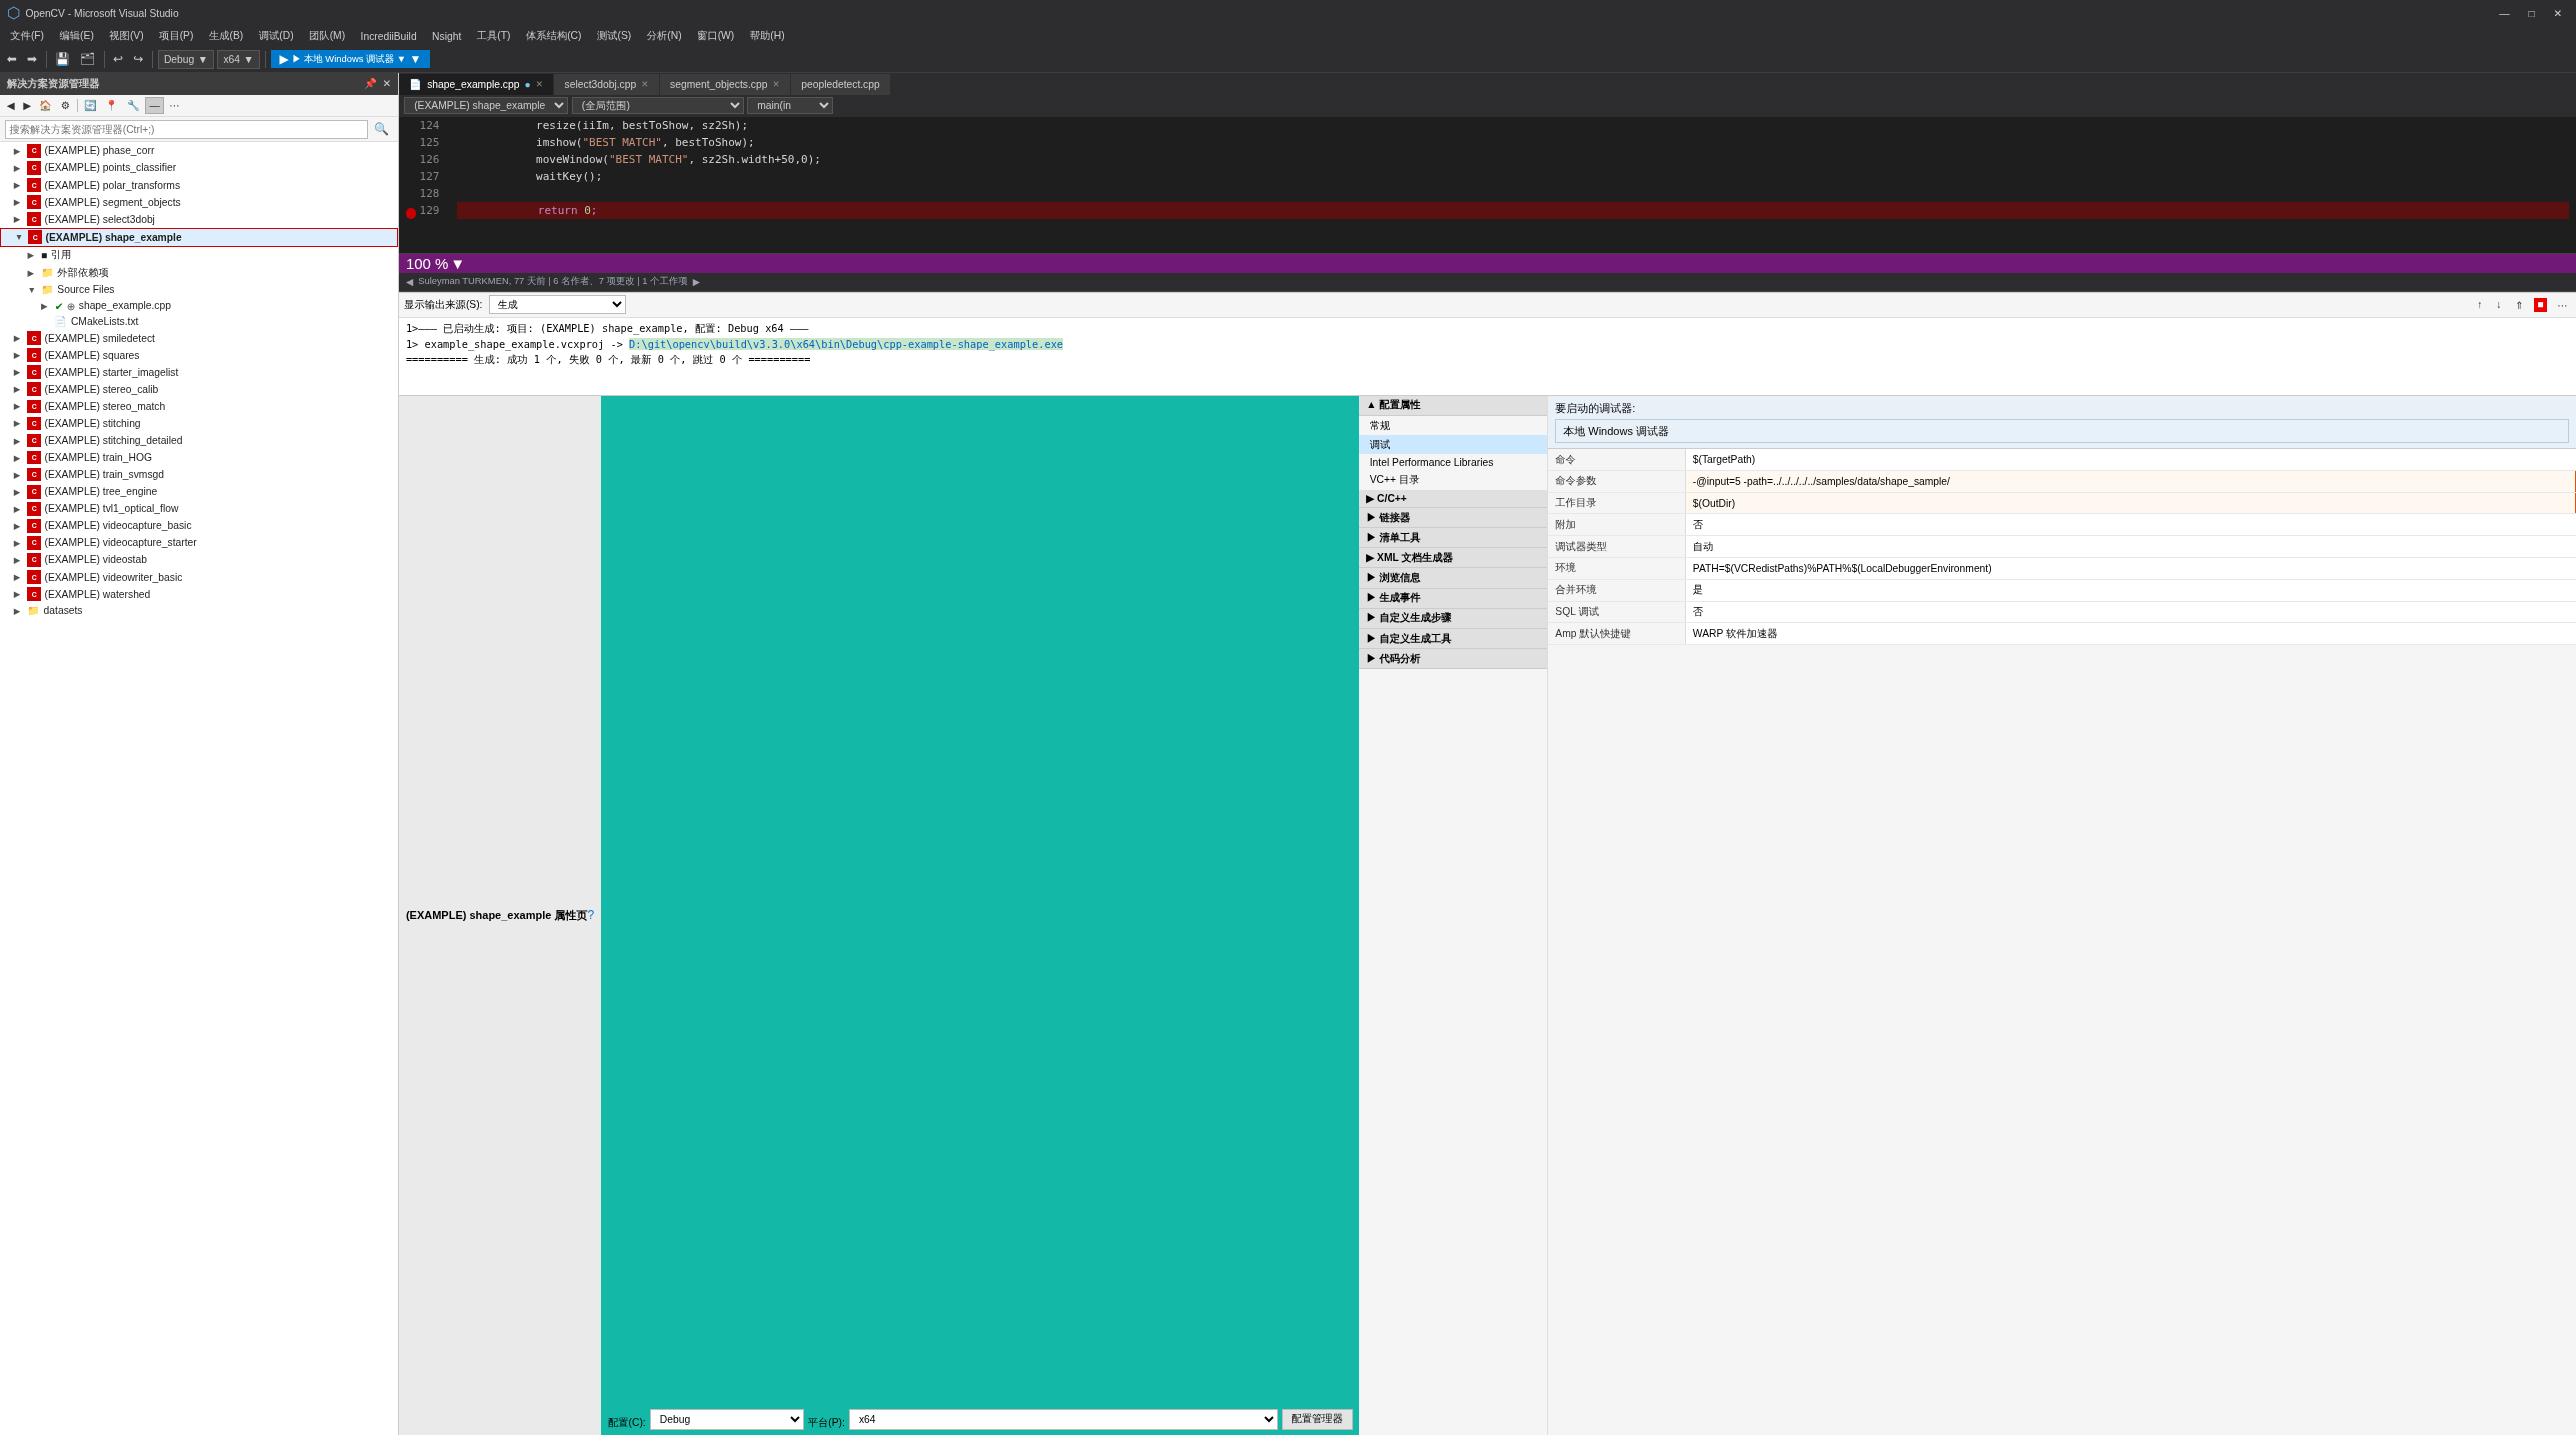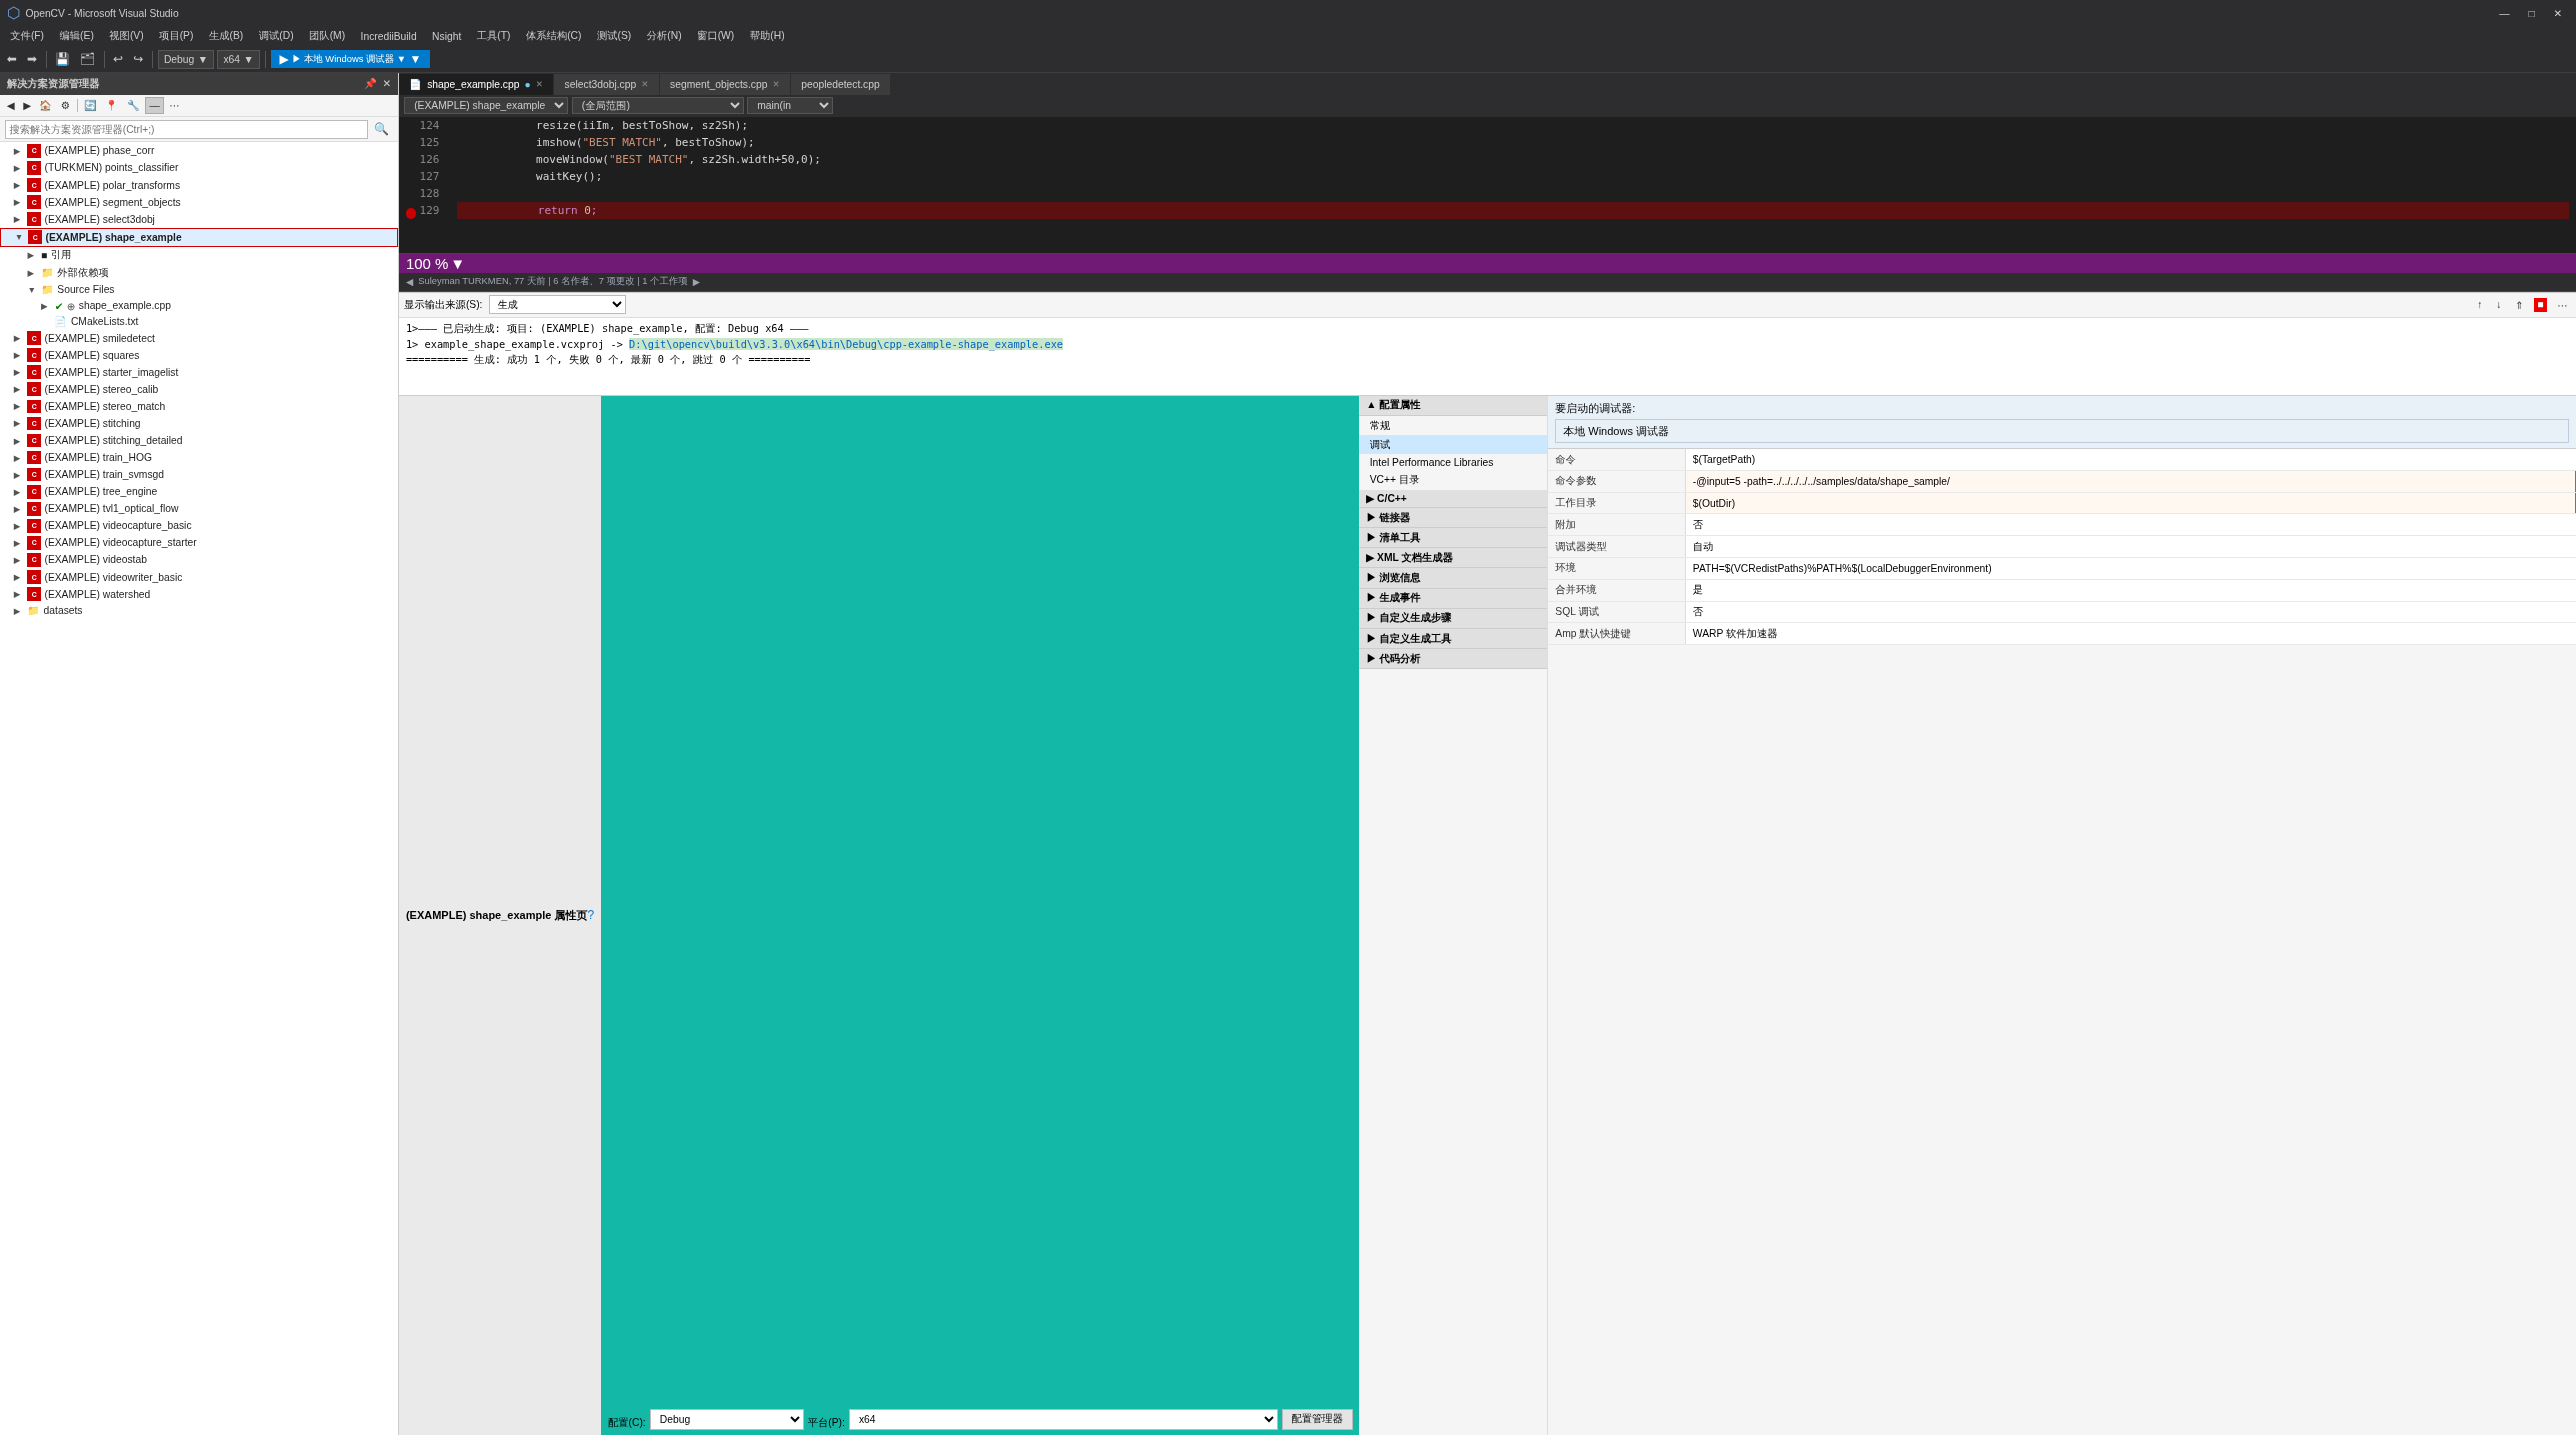--- a/index.html
+++ b/index.html
@@ -487,21 +487,21 @@
     <div id="sidebar-tree">
 
       <div class="tree-item indent1">
         <span class="tree-chevron">▶</span>
         <span style="display:inline-flex; align-items:center; justify-content:center; width:13.7px; height:13.7px; background:#cc0000; color:white; font-size:6.9px; font-weight:bold;">C</span>
         <span>(EXAMPLE) phase_corr</span>
       </div>
       <div class="tree-item indent1">
         <span class="tree-chevron">▶</span>
         <span style="display:inline-flex; align-items:center; justify-content:center; width:13.7px; height:13.7px; background:#cc0000; color:white; font-size:6.9px; font-weight:bold;">C</span>
-        <span>(TURKMEN) points_classifier</span>
+        <span>(EXAMPLE) points_classifier</span>
       </div>
       <div class="tree-item indent1">
         <span class="tree-chevron">▶</span>
         <span style="display:inline-flex; align-items:center; justify-content:center; width:13.7px; height:13.7px; background:#cc0000; color:white; font-size:6.9px; font-weight:bold;">C</span>
         <span>(EXAMPLE) polar_transforms</span>
       </div>
       <div class="tree-item indent1">
         <span class="tree-chevron">▶</span>
         <span style="display:inline-flex; align-items:center; justify-content:center; width:13.7px; height:13.7px; background:#cc0000; color:white; font-size:6.9px; font-weight:bold;">C</span>
         <span>(EXAMPLE) segment_objects</span>

